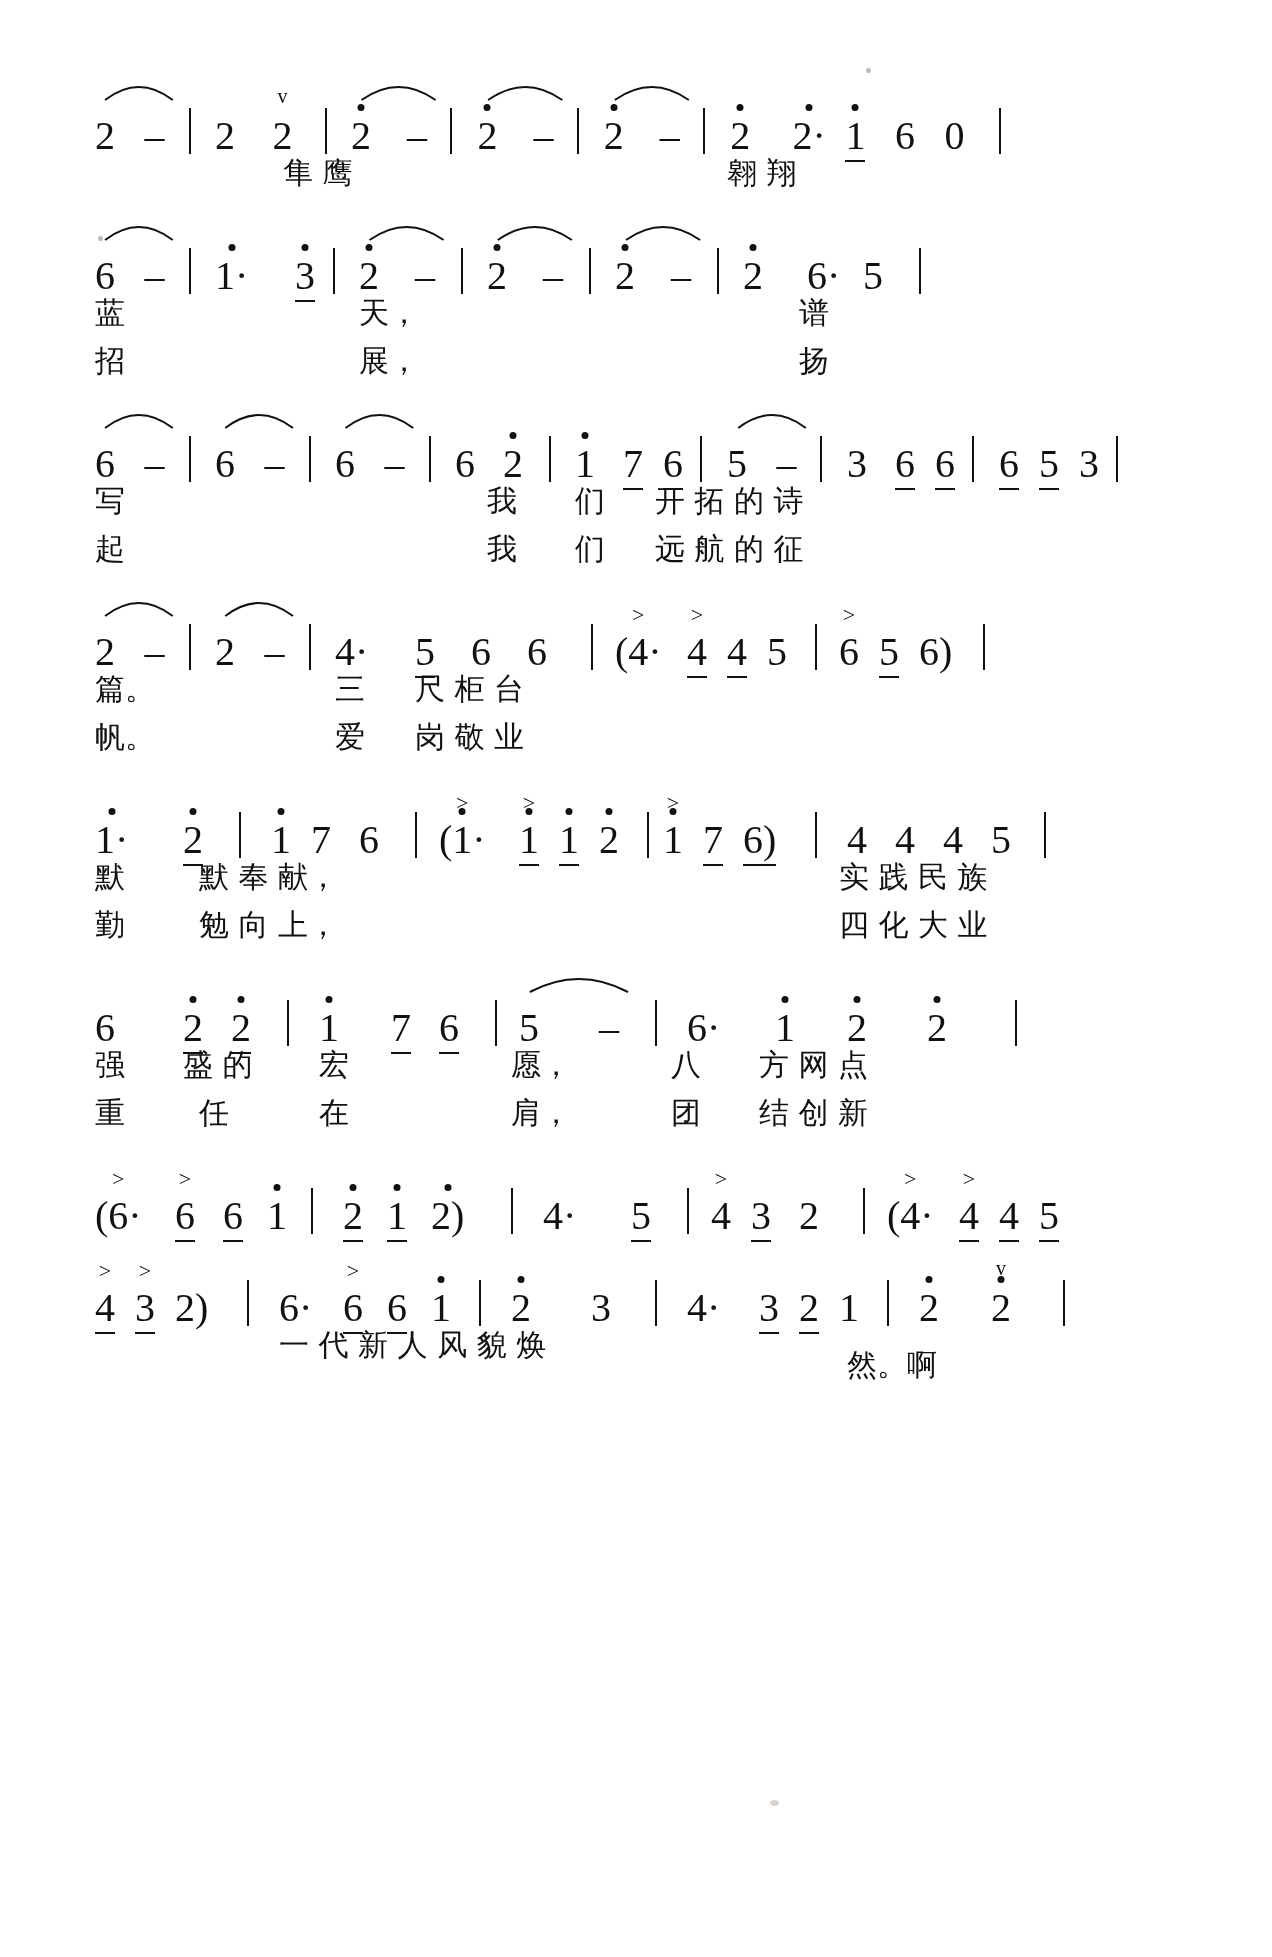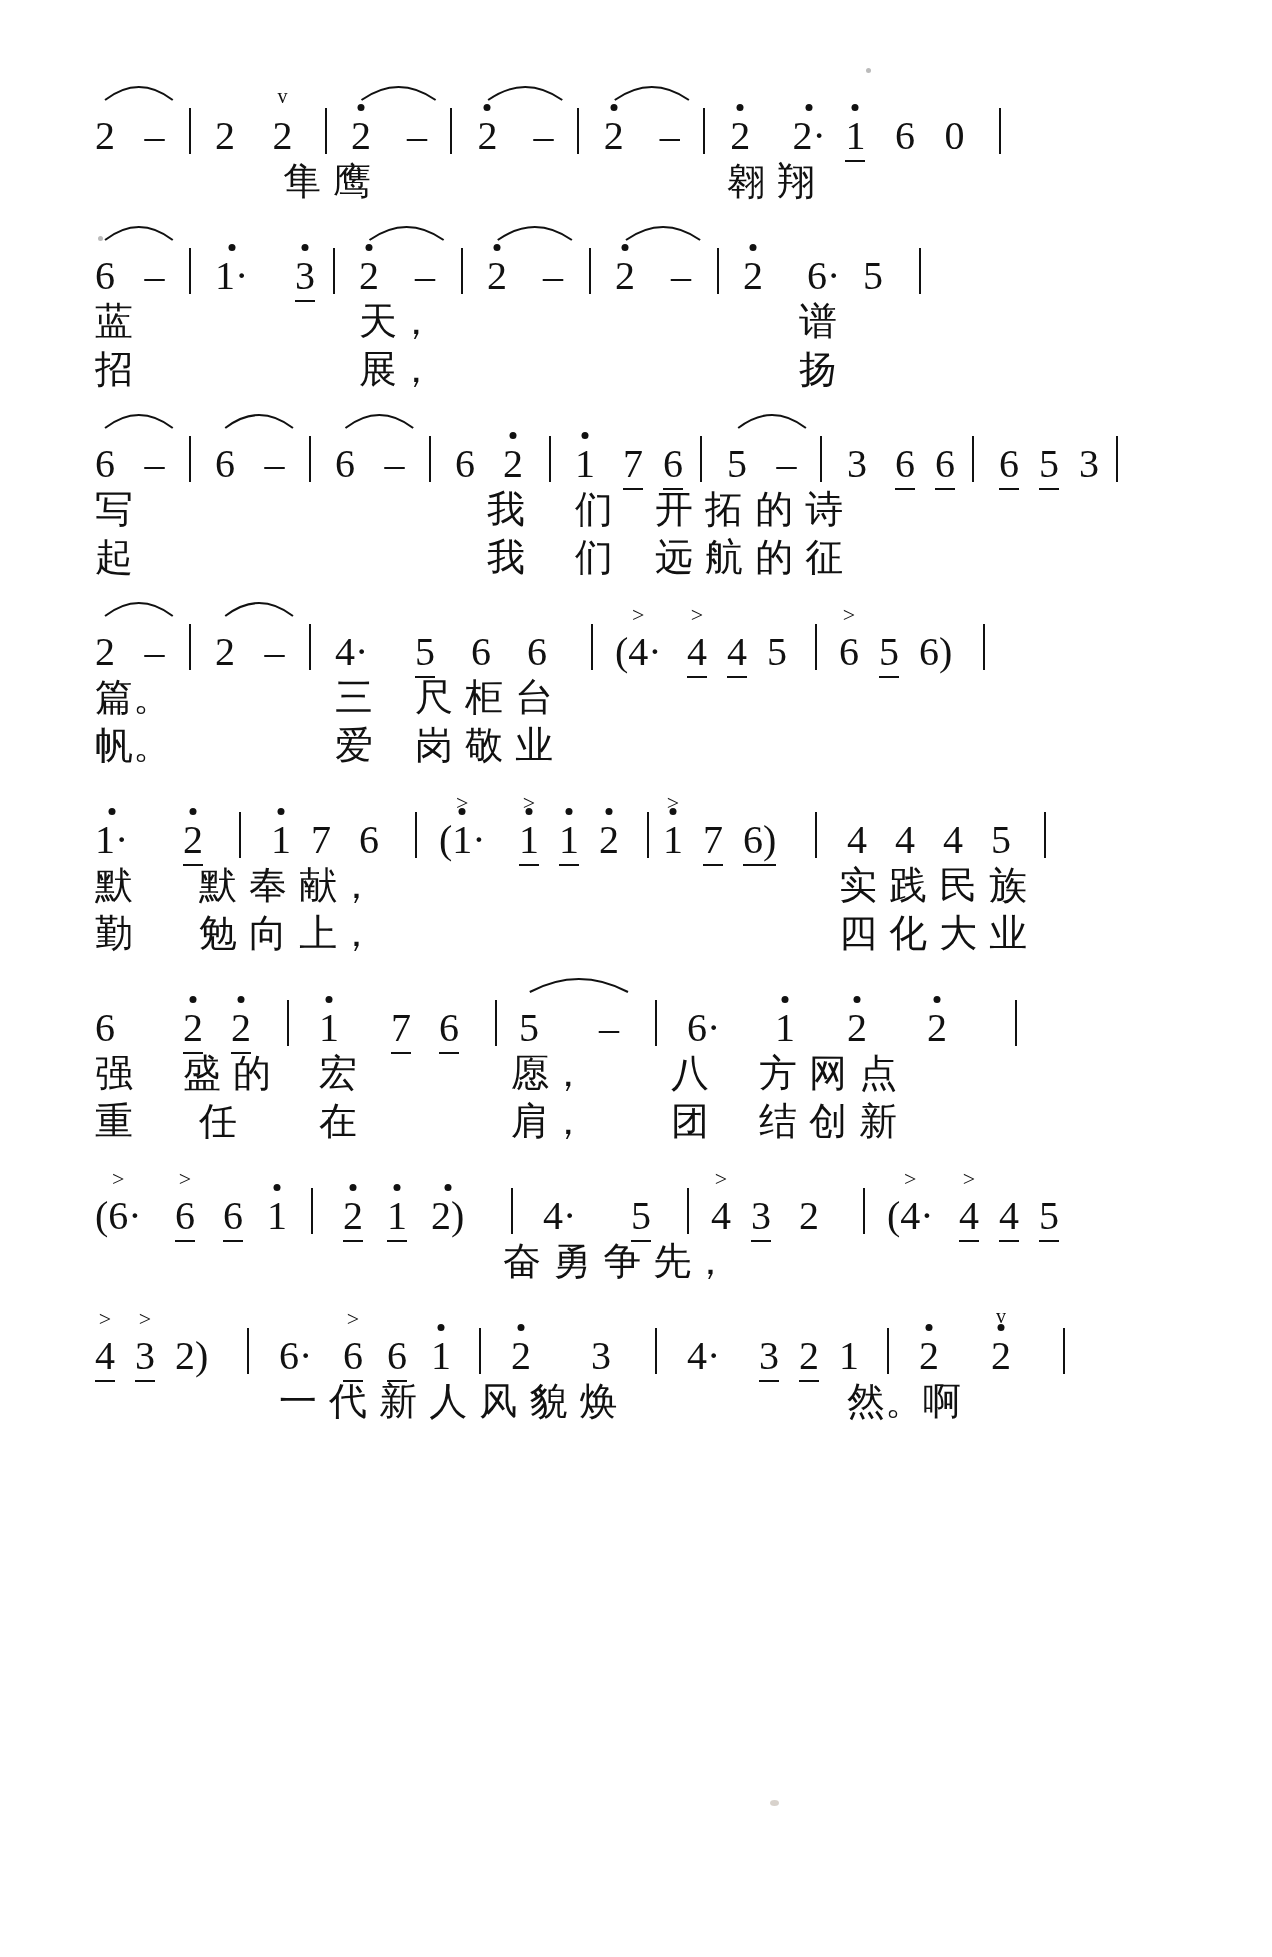--- a/index.html
+++ b/index.html
@@ -78,23 +78,23 @@
     pointer-events:none;
   }
 
   
   .lyricrow{
     position:relative;
     height:48px;
   }
   .lyric{
     position:absolute;
-    top:8px;
+    top:0;
     font-family:"DejaVu Sans", sans-serif;
-    font-size:38px;
+    font-size:30px;
     line-height:34px;
     white-space:nowrap;
   }
 
   .pagenum{
     position:absolute;
     left:0;right:0;
     bottom:46px;
     text-align:center;
     font-family:"Liberation Serif", serif;
@@ -366,23 +366,20 @@
           <div class="note" style="left: 704px;"><span class="glyph">2</span></div>
           <div class="note" style="left: 792px;"><span class="glyph">(4·<span class="accent">&gt;</span></span></div>
           <div class="note" style="left: 864px;"><span class="glyph u1">4<span class="accent">&gt;</span></span></div>
           <div class="note" style="left: 904px;"><span class="glyph u1">4</span></div>
           <div class="note" style="left: 944px;"><span class="glyph u1">5</span></div>
           <div class="bar" style="left: 216px;"></div>
           <div class="bar" style="left: 416px;"></div>
           <div class="bar" style="left: 592px;"></div>
           <div class="bar" style="left: 768px;"></div>
         </div>
-        <div class="lyricrow">
-          <div class="lyric" style="left: 408px;">奋 勇 争 先，</div>
-        </div>
       </div>
       <div class="system">
         <div class="noterow">
           <svg class="slurs" viewBox="0 0 1080 86" preserveAspectRatio="none"></svg>
           <div class="note" style="left: 0px;"><span class="glyph u1">4<span class="accent">&gt;</span></span></div>
           <div class="note" style="left: 40px;"><span class="glyph u1">3<span class="accent">&gt;</span></span></div>
           <div class="note" style="left: 80px;"><span class="glyph">2)</span></div>
           <div class="note" style="left: 184px;"><span class="glyph">6·</span></div>
           <div class="note" style="left: 248px;"><span class="glyph u1">6<span class="accent">&gt;</span></span></div>
           <div class="note" style="left: 292px;"><span class="glyph u1">6</span></div>
@@ -396,18 +393,18 @@
           <div class="note" style="left: 824px;"><span class="glyph">2<span class="dotup"></span></span></div>
           <div class="note" style="left: 896px;"><span class="glyph">2<span class="dotup"></span><span class="breath">v</span></span></div>
           <div class="bar" style="left: 152px;"></div>
           <div class="bar" style="left: 384px;"></div>
           <div class="bar" style="left: 560px;"></div>
           <div class="bar" style="left: 792px;"></div>
           <div class="bar" style="left: 968px;"></div>
         </div>
         <div class="lyricrow">
           <div class="lyric" style="left: 184px;">一 代 新 人 风 貌 焕</div>
-          <div class="lyric" style="left: 752px;">然。啊</div>
+          <div class="lyric" style="left: 752px; margin-top: 20px;">然。啊</div>
         </div>
       </div>
     </div>
 
 </div>
 
 </body></html>

